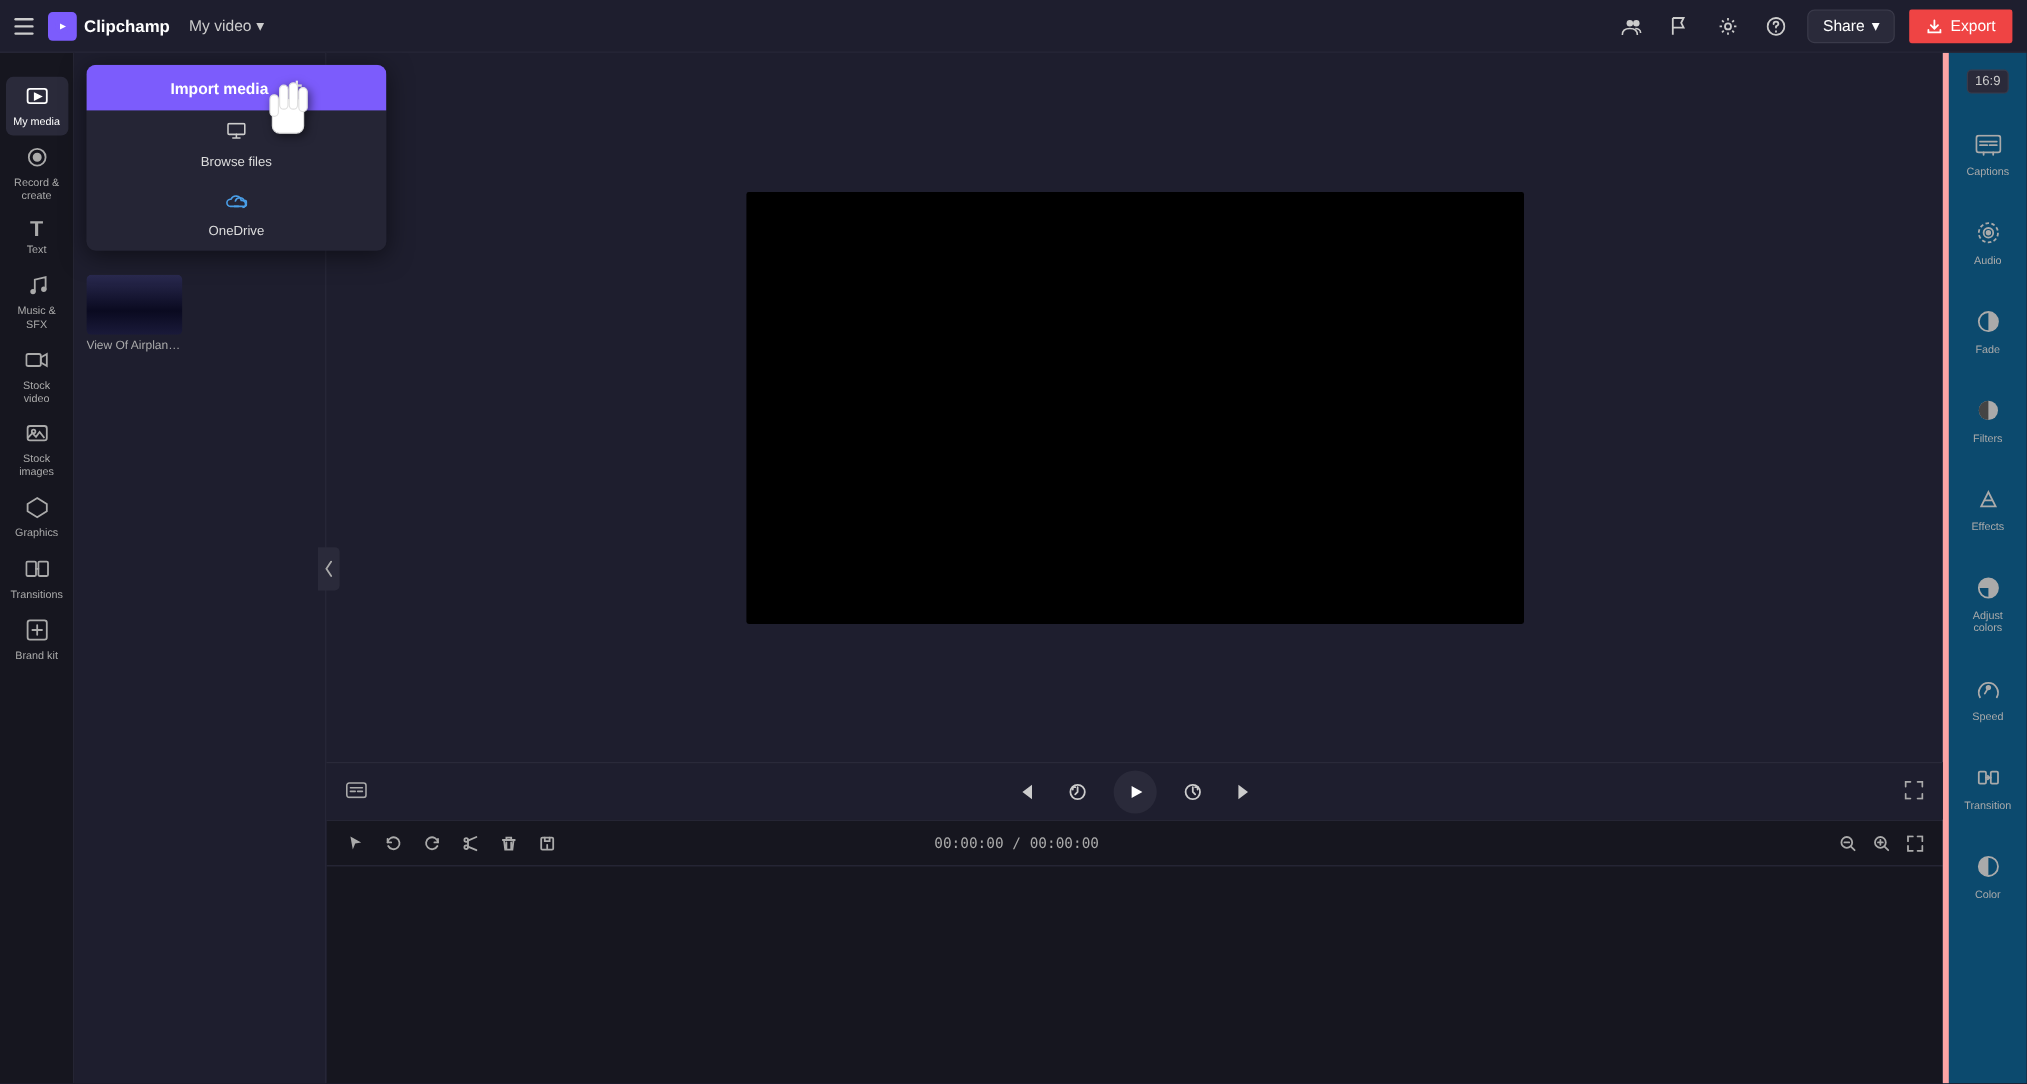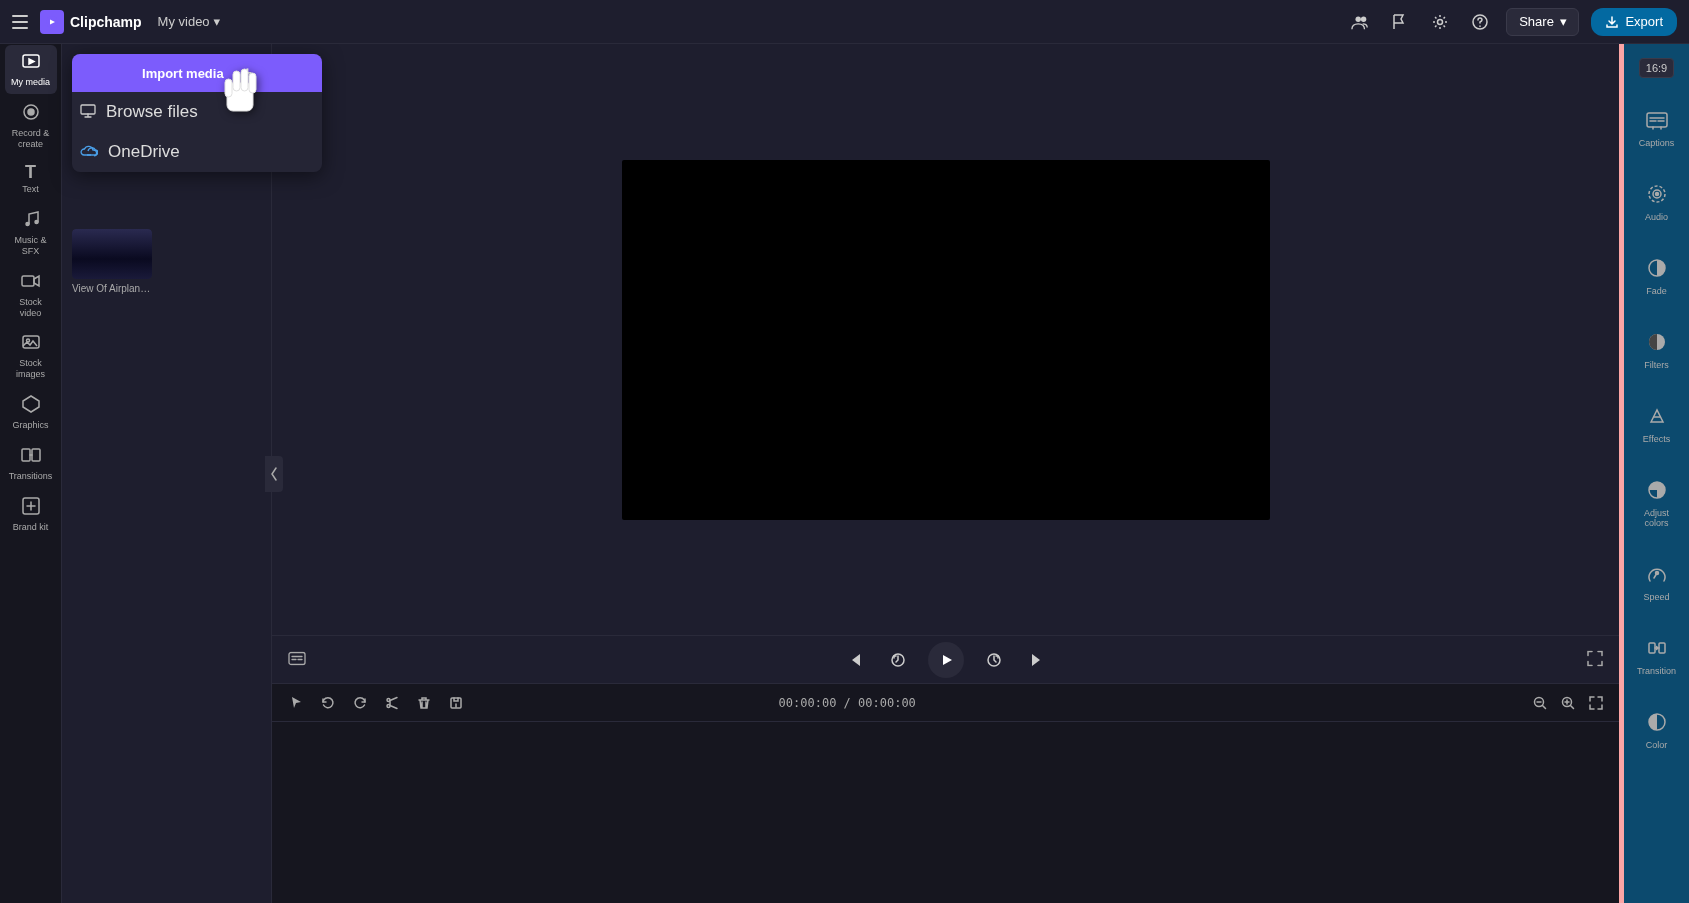--- a/index.html
+++ b/index.html
@@ -102,22 +102,22 @@
       border-radius: 6px;
       padding: 5px 12px;
       cursor: pointer;
       color: #fff;
       font-size: 13px;
     }
     .export-btn {
       display: flex;
       align-items: center;
       gap: 6px;
-      background: #0369a1;
-      border-radius: 12px;
+      background: #ef4444;
+      border-radius: 2px;
       padding: 5px 14px;
       cursor: pointer;
       color: #fff;
       font-size: 13px;
       font-weight: 500;
     }
 
     
     .main-content {
       display: flex;
@@ -125,21 +125,21 @@
       overflow: hidden;
     }
 
     
     .left-sidebar {
       width: 62px;
       background: #16161f;
       display: flex;
       flex-direction: column;
       align-items: center;
-      padding: 1px 0;
+      padding: 20px 0;
       gap: 2px;
       flex-shrink: 0;
       border-right: 1px solid #2a2a3a;
     }
     .sidebar-item {
       width: 52px;
       display: flex;
       flex-direction: column;
       align-items: center;
       padding: 6px 4px;
@@ -190,21 +190,22 @@
       cursor: pointer;
       width: 100%;
     }
     .dropdown-item {
       display: flex;
       align-items: center;
       gap: 10px;
       padding: 10px 8px;
       cursor: pointer;
       color: #ddd;
-      font-size: 17px;
+      font-size: 11px;
+      flex-direction: column;
     }
     .dropdown-item .item-icon { font-size: 14px; }
 
     
     .media-thumbnails {
       margin-top: 175px;
     }
     .thumbnail-item {
       width: 80px;
       height: 50px;

